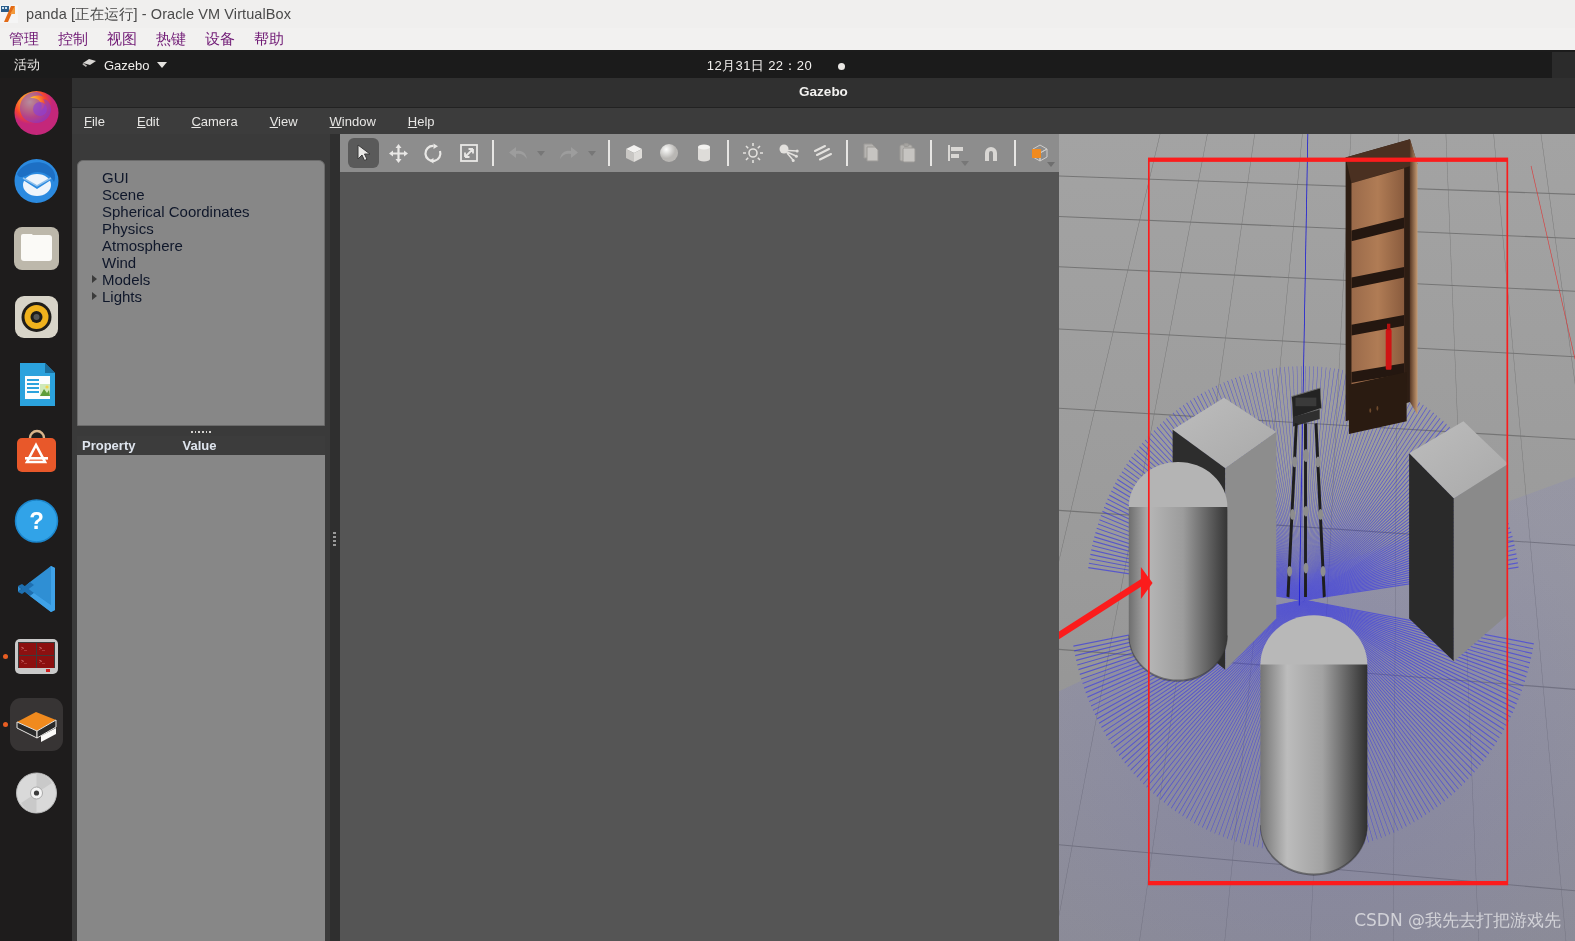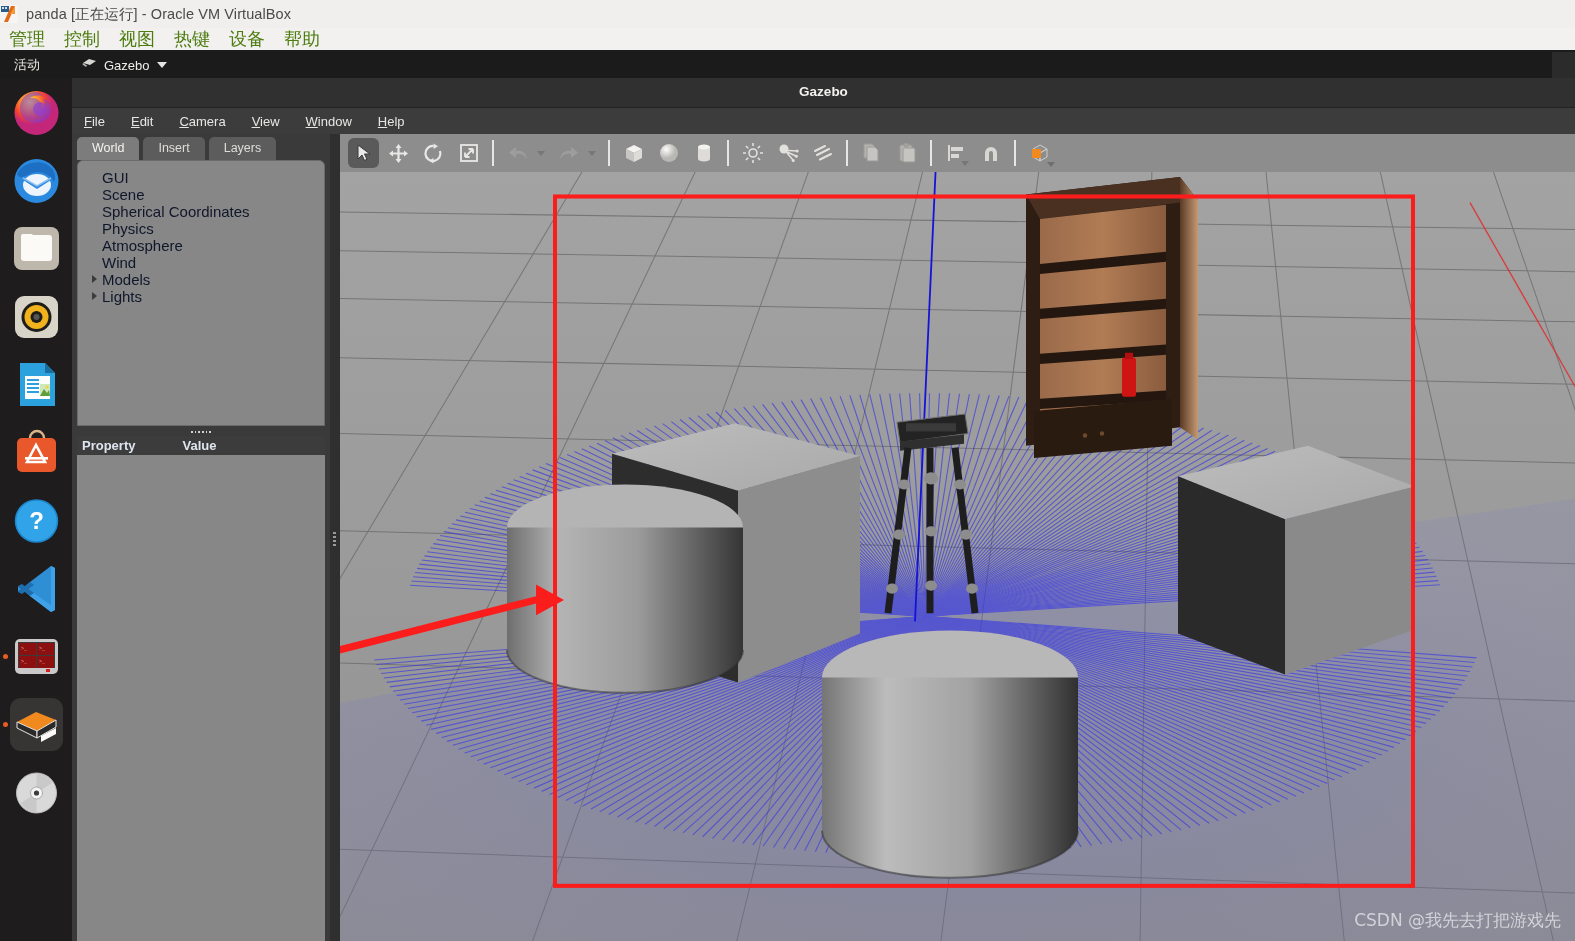--- a/index.html
+++ b/index.html
@@ -12,21 +12,21 @@
     position:absolute; left:0; top:0; width:1575px; height:28px;
     background:#f0efee; display:flex; align-items:center; gap:8px; 
   }
   #vbox-titlebar .vb-icon{ width:18px; height:18px; position:relative; flex:none; }
   #vbox-title{ font-size:14.5px; color:#4a4a4a; letter-spacing:.1px; }
 
   #vbox-menubar{
     position:absolute; left:0; top:28px; width:1575px; height:22px;
     background:#f2f1f0; display:flex; align-items:center; gap:0; padding-left:9px;
   }
-  #vbox-menubar .mi{ font-size:18px; color:#4d7c0f; padding:0 10px 0 0; margin-right:9px;font-family:Liberation Serif, serif; }
+  #vbox-menubar .mi{ font-size:15px; color:#701a75; padding:0 10px 0 0; margin-right:9px;font-family:Liberation Serif, serif; }
   #vbox-sep{ position:absolute; left:0; top:50px; width:1575px; height:2px; background:#1c1c1c; }
 
   
   #gnome-topbar{
     position:absolute; left:0; top:52px; width:1552px; height:26px;
     background:#1b1b1b; color:#e8e6e3;
   }
   #activities{ position:absolute; left:14px; top:4px; font-size:13px; color:#e6e4e1; }
   #clock-wrap{ position:absolute; left:0; right:0; top:5px; text-align:center;
     font-size:13px; color:#f2f0ee; letter-spacing:.4px; }
@@ -44,21 +44,21 @@
   .dock-dot{ position:absolute; left:-7px; top:50%; margin-top:-3px;
      width:5px; height:5px; border-radius:50%; background:#e85d22; }
 
   
   #gz-window{ position:absolute; left:72px; top:78px; width:1503px; height:863px; background:#3d3d3d; }
   #gz-titlebar{ height:30px; background:#303030; position:relative; border-bottom:1px solid #222; }
   #gz-titlebar .t{ position:absolute; left:0; right:0; top:6px; text-align:center;
      font-size:13.5px; font-weight:bold; color:#f2f1ef; }
 
   #gz-menubar{ height:26px; background:#3c3c3c; display:flex; align-items:center;
-     padding-left:12px; gap:6px; }
+     padding-left:12px; gap:12px; }
   .gz-menu{ font-size:13px; color:#e7e6e4; padding:0 12px 0 0; margin-right:8px; }
   .gz-menu u{ text-decoration:underline; }
 
   #gz-body{ position:absolute; left:0; top:56px; right:0; bottom:0; display:flex; }
 
   
   #left-panel{ width:258px; background:#3a3a3a; position:relative; flex:none; }
   #tabs{ display:flex; align-items:flex-end; height:26px; padding-left:5px; background:#3a3a3a; }
   .tab{ font-size:12.5px; color:#dfdedc; padding:4px 15px 5px;
      border-radius:5px 5px 0 0; background:#5c5c5c; margin-right:4px; }
@@ -78,21 +78,21 @@
   #prop-prop{ padding-left:5px; }
   #prop-val{ margin-left:47px; }
   #prop-area{ position:absolute; left:5px; top:321px; width:248px; bottom:0; background:#878787; }
 
   
   #splitter{ width:10px; background:#2f2f2f; flex:none; position:relative; }
   #splitter .dots{ position:absolute; left:3px; top:398px; width:4px; }
   #splitter .dots i{ display:block; width:3px; height:2px; background:#9a9a9a; margin-bottom:2px; }
 
   
-  #view-col{ flex:1; display:flex; flex-direction:column; background:#555; position:relative; }
+  #view-col{ flex:1; display:flex; flex-direction:row; background:#555; position:relative; }
   #toolbar{ height:38px; background:#8d8d8d; display:flex; align-items:center;
      padding-left:8px; gap:0; flex:none; }
   .tb-btn{ width:31px; height:30px; margin-right:4px; display:flex;
      align-items:center; justify-content:center; border-radius:6px; position:relative; }
   .tb-btn.sel{ background:#5a5a5a; }
   .tb-sep{ width:2px; height:26px; background:#e7e6e4; margin:0 8px 0 4px; }
   .tb-caret{ width:0; height:0; border-left:4px solid transparent; border-right:4px solid transparent;
      border-top:5px solid #777; margin:0 8px 0 0; }
 
   #viewport{ flex:1; position:relative; overflow:hidden; background:#9a9a9a; }
@@ -134,20 +134,24 @@
     <span>
       <svg width="15" height="14" viewBox="0 0 15 14">
         <path d="M1 7 L7 3 L14 5 L8 9 Z" fill="#d9d7d4"></path>
         <path d="M1 7 L5 9.5 L4 11 L0.5 8.5 Z" fill="#b8b6b3"></path>
       </svg>
     </span>
     <span style="font-size:13px;color:#f0eeeb;">Gazebo</span>
     <span style="width:0;height:0;border-left:5px solid transparent;border-right:5px solid transparent;border-top:6px solid #e5e3e0;"></span>
   </span>
 
+  <div id="clock-wrap">
+    <span>12月31日  22：20</span>
+    <span id="clock-dot"></span>
+  </div>
 </div>
 
 <div id="dock">
 
   <div class="dock-item">
     <svg width="53" height="53" viewBox="0 0 53 53">
       <defs>
         <radialGradient id="ff1" cx="35%" cy="25%">
           <stop offset="0%" stop-color="#ffe85c"></stop>
             <stop offset="35%" stop-color="#ff9c2a"></stop>
@@ -281,25 +285,20 @@
     <span class="gz-menu"><u>E</u>dit</span>
     <span class="gz-menu"><u>C</u>amera</span>
     <span class="gz-menu"><u>V</u>iew</span>
     <span class="gz-menu"><u>W</u>indow</span>
     <span class="gz-menu"><u>H</u>elp</span>
   </div>
 
   <div id="gz-body">
 
     <div id="left-panel">
-      <div id="tabs">
-        <div class="tab active">World</div>
-        <div class="tab">Insert</div>
-        <div class="tab">Layers</div>
-      </div>
 
       <div id="tree-box">
         <div class="tree-row">
             <span>GUI</span>
           </div>
         <div class="tree-row">
             <span>Scene</span>
           </div>
         <div class="tree-row">
             <span>Spherical Coordinates</span>

